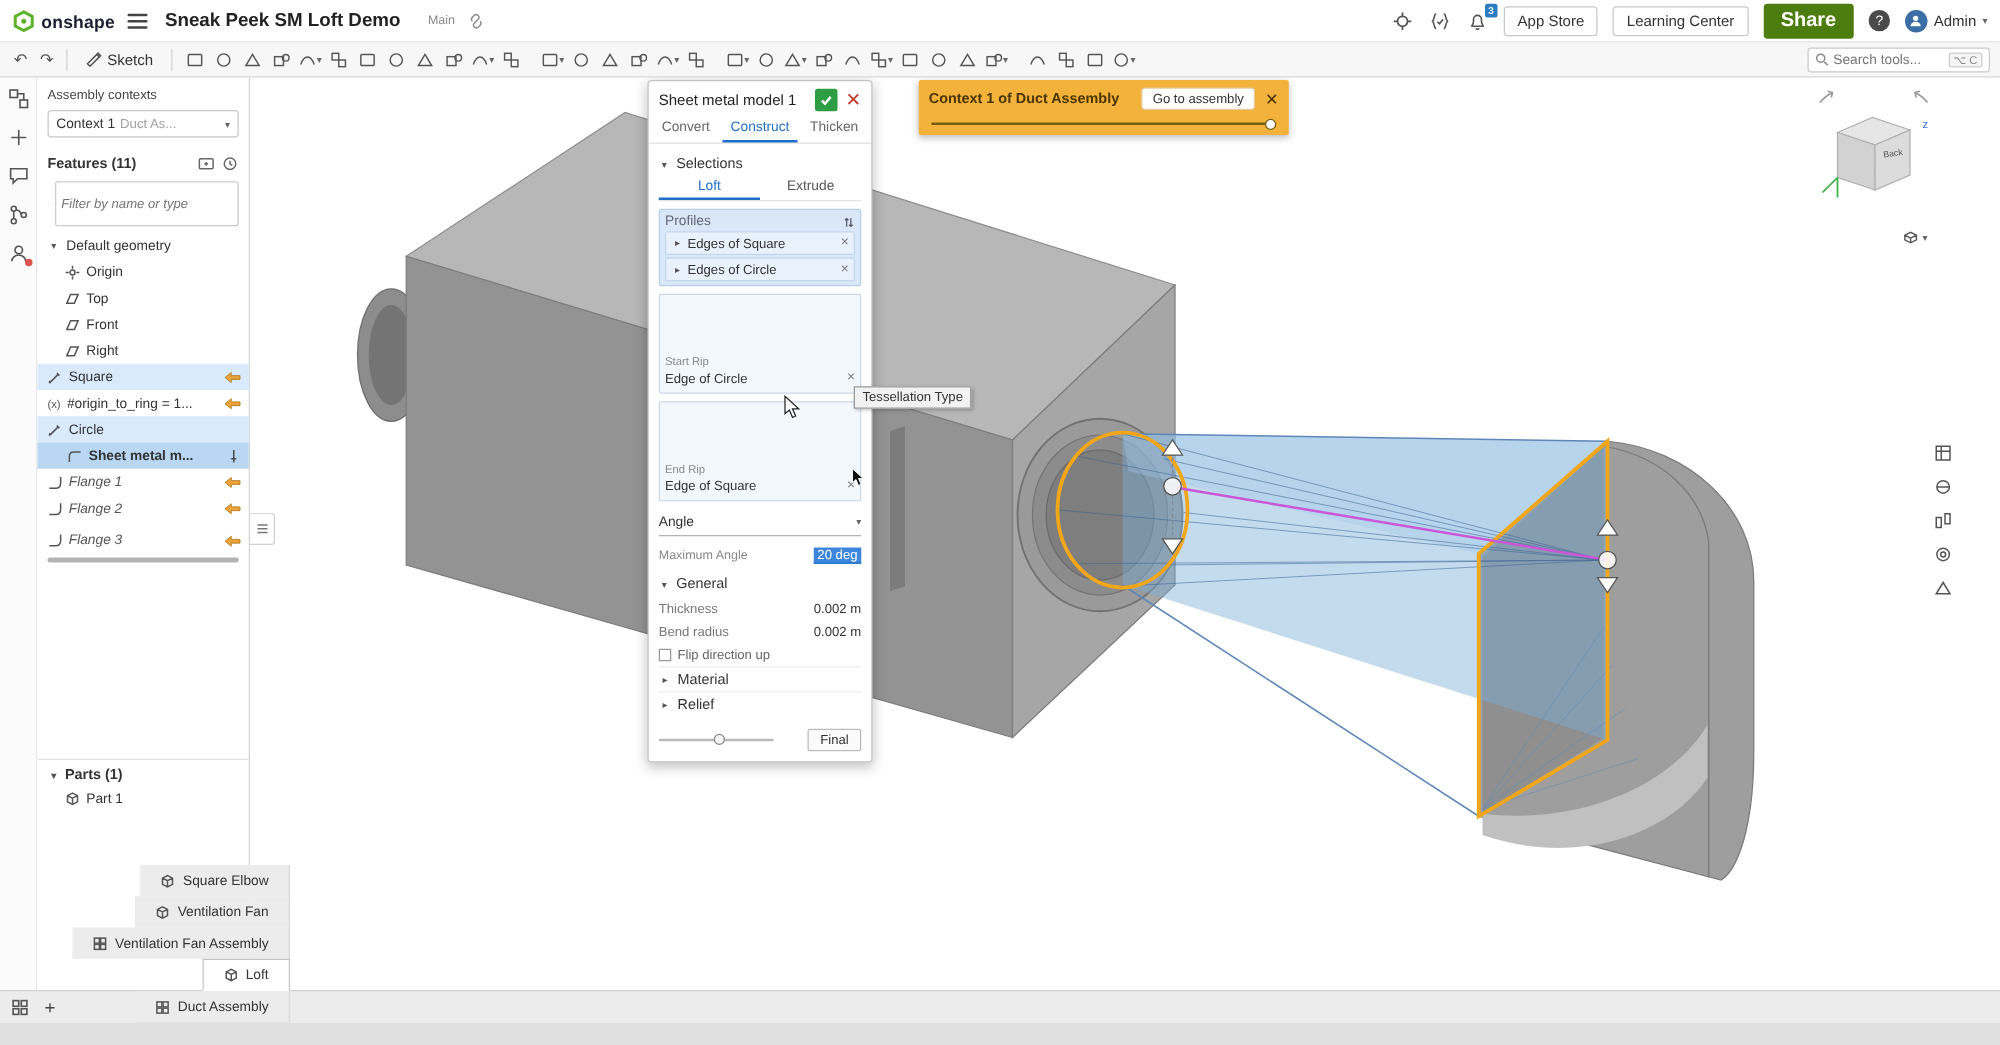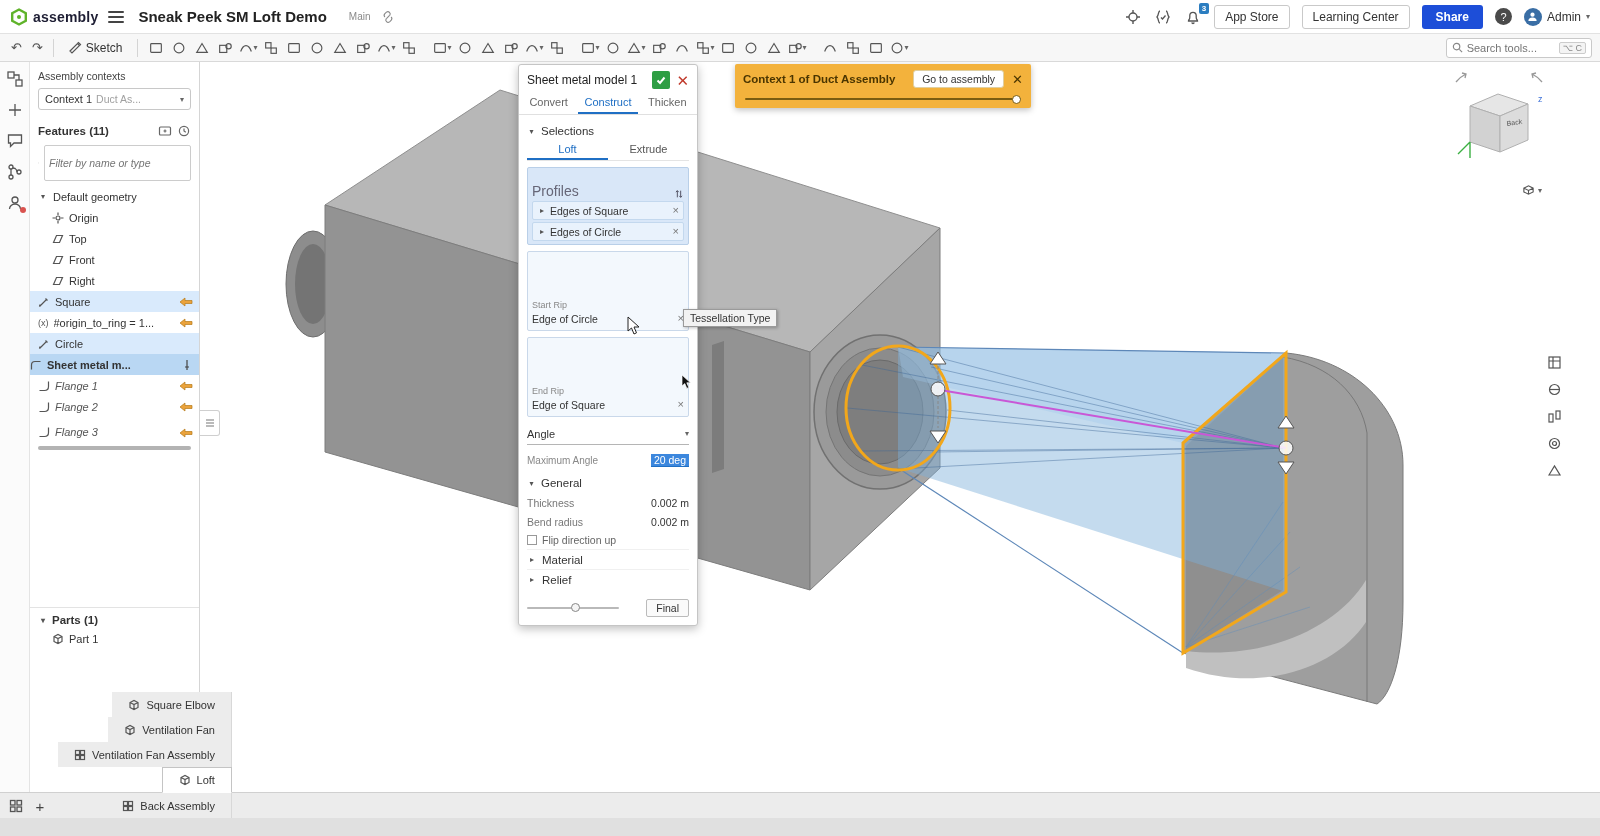--- a/index.html
+++ b/index.html
@@ -15,21 +15,21 @@
   .hamburger { width:16px; display:flex; flex-direction:column; gap:3px; cursor:pointer; }
   .hamburger div { height:2px; background:#444; border-radius:1px; }
   #doc-title { font-size:15px; font-weight:bold; color:#222; margin-left:4px; }
   #branch { font-size:10px; color:#8a8a8a;margin-left:12px; }
   #top-right { margin-left:auto; display:flex; align-items:center; gap:12px; }
   .tb-ico { width:18px; height:18px; color:#555; position:relative; }
   .badge { position:absolute; top:-5px; right:-7px; background:#2b7dc0; color:#fff; font-size:8px;
     padding:1px 3px; border-radius:2px; font-weight:bold; }
   .pill-btn { font-size:12px; color:#333; border:1px solid #c9c9c9; border-radius:3px;
     padding:4px 10px; background:#fff; cursor:pointer; white-space:nowrap; }
-  .share-btn { font-size:12px; color:#fff; background:#1d4ed8; border-radius:3px; padding:5px 14px;
+  .share-btn { font-size:16px; color:#fff; background:#4d7c0f; border-radius:3px; padding:5px 14px;
     font-weight:bold; cursor:pointer; }
   .help-circle { width:17px; height:17px; border-radius:50%; background:#4a4a4a; color:#fff;
     font-size:11px; display:flex; align-items:center; justify-content:center; cursor:pointer; }
   #user { display:flex; align-items:center; gap:5px; font-size:12px; cursor:pointer; }
   .avatar { width:18px; height:18px; border-radius:50%; background:#3a6ea5; color:#fff;
     display:flex; align-items:center; justify-content:center; }
   .caret-sm { font-size:8px; color:#666; }
 
   
   #toolbar { position:absolute; top:34px; left:0; width:1600px; height:28px; background:#f7f7f7;
@@ -104,21 +104,21 @@
   .dlg-tab.active { color:#1f6fc4; border-bottom-color:#1f6fc4; }
   #dlg-body { padding:6px 8px 8px; }
   .sec-row { height:20px; display:flex; align-items:center; gap:5px; color:#333; cursor:pointer; }
   .sec-row .tw { width:9px; }
   .sec-label { font-size:11.5px; }
   .mode-tabs { display:flex; border-bottom:1px solid #e4e4e4; margin-bottom:6px; }
   .mode-tab { flex:1; text-align:center; font-size:11px; color:#555; padding:2px 0 3px;
     border-bottom:2px solid transparent; cursor:pointer; }
   .mode-tab.active { color:#1f6fc4; border-bottom-color:#1f6fc4; }
   #profiles-block { background:#d9e7f8; border:1px solid #b9cfe8; border-radius:2px; padding:3px 4px; margin-bottom:6px; }
-  #profiles-cap { display:flex; align-items:flex-end; font-size:14px; color:#667;margin-top:12px; }
+  #profiles-cap { display:flex; align-items:flex-end; font-size:11px; color:#667; }
   #profiles-cap svg { margin-left:auto; width:10px; height:10px; stroke:#556; stroke-width:1.2; fill:none; cursor:pointer; }
   .prof-item { height:19px; background:#e9f2fc; border:1px solid #c3d8ee; border-radius:2px; margin-top:2px;
     display:flex; align-items:center; gap:3px; padding:0 4px; cursor:pointer; }
   .prof-item .lbl { font-size:10.5px; color:#333; flex:1; }
   .x-btn { color:#777; font-size:11px; line-height:1; cursor:pointer; }
   .rip-block { border:1px solid #c9d8ea; background:#f3f8fd; border-radius:2px; padding:2px 4px 3px; margin-bottom:6px; }
   .rip-cap { font-size:9px; color:#888;margin-top:46px; }
   .rip-row { display:flex; align-items:center; height:17px; }
   .rip-row .lbl { font-size:10.5px; color:#333; flex:1; }
   #angle-row { height:22px; display:flex; align-items:center; border-bottom:1px solid #b5b5b5; margin-bottom:5px; cursor:pointer; }
@@ -191,21 +191,21 @@
 </style>
 </head>
 <body>
 
 <div id="topbar">
   <div id="logo">
     <svg width="18" height="18" viewBox="0 0 18 18">
       <polygon points="9,1.5 15.8,5.2 15.8,12.8 9,16.5 2.2,12.8 2.2,5.2" fill="none" stroke="#5fb32a" stroke-width="2.4"></polygon>
       <circle cx="9" cy="9" r="2" fill="#5fb32a"></circle>
     </svg>
-    <span class="lg-text">assembly</span>
+    <span class="lg-text">onshape</span>
   </div>
   <div class="hamburger">
       <div></div>
       <div></div>
       <div></div>
     </div>
   <span id="doc-title">Sneak Peek SM Loft Demo</span>
   <span id="branch">Main</span>
   <svg class="tb-ico" viewBox="0 0 18 18" style="width:14px;height:14px;">
     <path d="M7 11 L11 7 M5 9 a3 3 0 0 1 0-4.2 l2-2 a3 3 0 0 1 4.2 4.2 M13 9 a3 3 0 0 1 0 4.2 l-2 2 a3 3 0 0 1 -4.2-4.2" fill="none" stroke="#888" stroke-width="1.4"></path>
@@ -632,21 +632,21 @@
         </span>
       </div>
       <div class="tree-row hl-light" style="padding-left: 8px;">
         <span class="ic">
           <svg viewBox="0 0 12 12">
             <path d="M1.5 10.5 L8.5 3.5 M7.5 2.5 L9.5 4.5 M1.5 10.5 l.4 -2"></path>
           </svg>
         </span>
         <span class="lbl">Circle</span>
       </div>
-      <div class="tree-row hl-strong" style="padding-left: 0;">
+      <div class="tree-row hl-strong" style="padding-left: 24px;">
         <span class="ic">
           <svg viewBox="0 0 12 12">
             <path d="M1.5 10.5 V6 Q1.5 2.5 5 2.5 H10.5"></path>
           </svg>
         </span>
         <span class="lbl" style="font-weight: bold;">Sheet metal m...</span>
         <span class="pin-ic">
           <svg width="8" height="12" viewBox="0 0 8 12">
             <path d="M4 1 V8 M2 8 H6 M4 8 L4 11" stroke="#444" stroke-width="1.2" fill="none"></path>
           </svg>
@@ -927,17 +927,17 @@
         </svg>
         <span>Loft</span>
       </div>
       <div class="doc-tab">
         <svg viewBox="0 0 12 12">
           <rect x="1.5" y="1.5" width="4" height="4"></rect>
           <rect x="6.5" y="1.5" width="4" height="4"></rect>
           <rect x="1.5" y="6.5" width="4" height="4"></rect>
           <rect x="6.5" y="6.5" width="4" height="4"></rect>
         </svg>
-        <span>Back Assembly</span>
+        <span>Duct Assembly</span>
       </div>
     </div>
 </div>
 <div id="bottom-strip"></div>
 
 </body></html>

